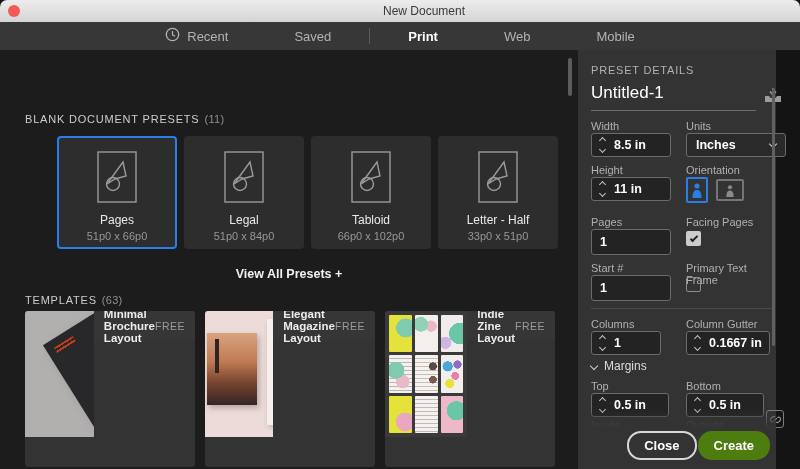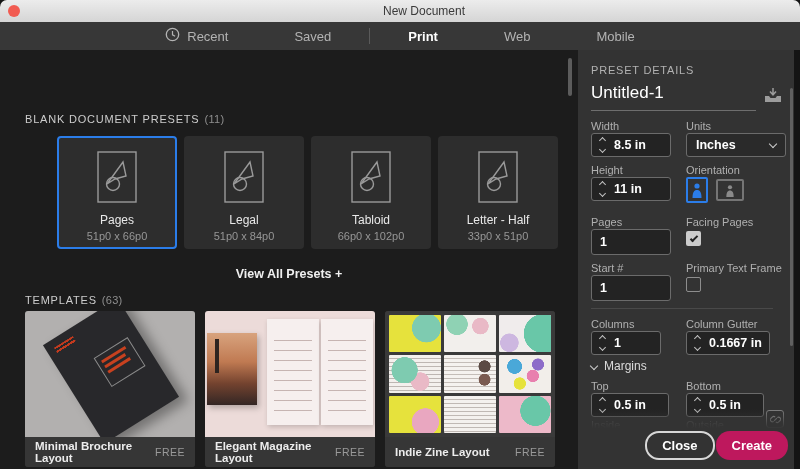--- a/index.html
+++ b/index.html
@@ -20,41 +20,41 @@
   .tab { display:flex; align-items:center; gap:7px; color:#b3b3b3; font-size:13px;
     padding:0 4px; cursor:default; position:relative; }
   .tab.selected { color:#ffffff; font-weight:bold;justify-content:flex-end; }
   .tab.selected::after { content:""; position:absolute; left:50%; transform:translateX(-50%);
     bottom:-4px; width:24px; height:2.5px; background:#fff; }
   .tab-sep { width:1px; background:#5a5a5a; margin:6px 0; }
   .tabbar .sp-lg { width:58px; } .tabbar .sp-md { width:34px; }
 
   
   .left-pane { position:absolute; top:50px; left:0; width:578px; height:419px; background:#1c1c1c; }
-  .right-panel { position:absolute; top:50px; left:578px; width:216px; height:419px; background:#333333; }
+  .right-panel { position:absolute; top:50px; left:578px; width:198px; height:419px; background:#333333; }
 
   .sec-header { position:absolute; font-size:11px; letter-spacing:0.8px; color:#cdcdcd; }
   .sec-header .count { color:#8f8f8f; letter-spacing:0.3px; margin-left:5px; }
 
   
   .preset-row { position:absolute; left:57px; top:86px; display:flex; gap:7px; }
   .preset-card { width:120px; height:113px; background:#2d2d2d; border-radius:4px;
     border:2px solid transparent; display:flex; flex-direction:column; align-items:center; cursor:pointer; }
   .preset-card.selected { border-color:#2b7de9; }
   .doc-icon { margin-top:13px; }
   .preset-name { font-size:12px; color:#e9e9e9; margin-top:6px; }
   .preset-dims { font-size:11px; color:#969696; margin-top:3px; }
 
   .view-all { position:absolute; top:217px; left:0; width:578px; text-align:center;
     color:#f0f0f0; font-size:12.5px; font-weight:bold; cursor:pointer; }
 
   
   .template-row { position:absolute; left:25px; top:261px; display:flex; gap:10px; }
   .template-card { width:170px; height:156px; border-radius:3px; overflow:hidden; cursor:pointer;
-    background:#333; display:flex; flex-direction:column; }
+    background:#333; display:flex; flex-direction:row; }
   .thumb { width:170px; height:126px; position:relative; overflow:hidden; }
   .tpl-label { height:30px; background:#363636; display:flex; align-items:center;
     justify-content:space-between; padding:0 10px; }
   .tpl-name { font-size:11.5px; font-weight:bold; color:#ececec; }
   .tpl-badge { font-size:10.5px; color:#9a9a9a; letter-spacing:0.5px; }
 
   
   .thumb1 { background:#b2b0af; }
   .brochure { position:absolute; left:42px; top:2px; width:88px; height:116px; background:#28282b;
     transform:rotate(-32deg); box-shadow:6px 8px 12px rgba(0,0,0,0.35); }
@@ -404,17 +404,17 @@
   <div class="link-btn">
     <svg width="11" height="11" viewBox="0 0 12 12">
         <path d="M4.5 7.5 L7.5 4.5 M4 8 a2.2 2.2 0 0 1 -3.1 -3.1 l1.6-1.6 a2.2 2.2 0 0 1 3.1 0 M8 4 a2.2 2.2 0 0 1 3.1 3.1 l-1.6 1.6 a2.2 2.2 0 0 1 -3.1 0" fill="none" stroke="#aaaaaa" stroke-width="1.2"></path>
       </svg>
   </div>
 
   <div class="fade-overlay"></div>
 
   <div class="actions">
     <button class="close-btn">Close</button>
-    <button class="create-btn" style="background: #be185d; text-align: center;">Create</button>
+    <button class="create-btn" style="background: #4d7c0f; text-align: center;">Create</button>
   </div>
 
   <div class="scroll-thumb-right"></div>
 </div>
 
 </body></html>

